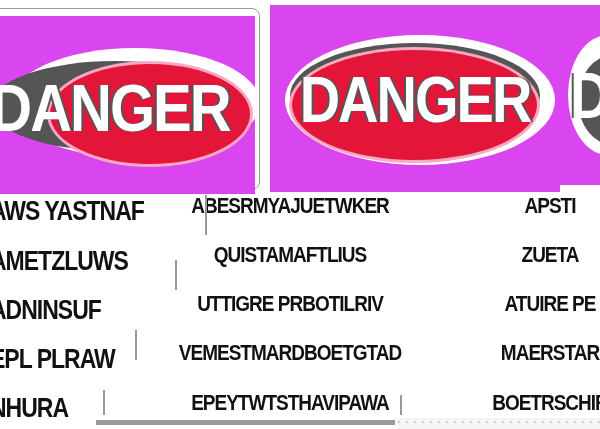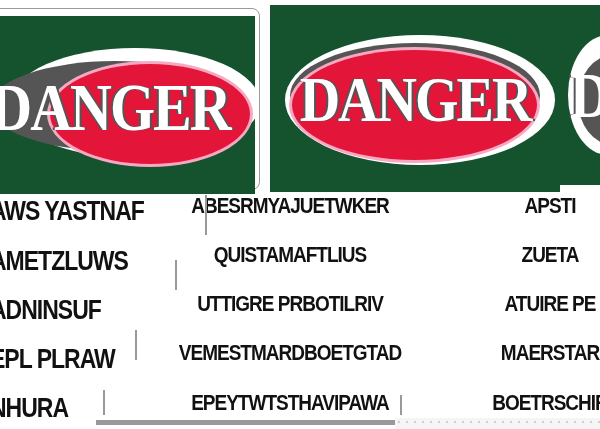--- a/index.html
+++ b/index.html
@@ -1,19 +1,19 @@
 <!DOCTYPE html>
 <html><head>
   <meta charset="utf-8">
   <style>
     html, body { margin:0; padding:0; }
     body { width:600px; height:429px; overflow:hidden; background:#ffffff; position:relative; font-family:"Liberation Sans", sans-serif; }
     .sign { position:absolute; background:#fff; }
     .sign-outline { position:absolute; border:1.5px solid #9a9a9a; border-radius:8px; }
-    .header { position:absolute; background:#14532d; overflow:hidden;font-family:Liberation Serif, serif; }
+    .header { position:absolute; background:#d946ef; overflow:hidden; }
     .swoosh { position:absolute; border-radius:50%; background:#fff; }
     .oval-gray { position:absolute; border-radius:50%; background:#555; }
     .oval-red { position:absolute; border-radius:50%; background:#e3163a; box-shadow:0 0 0 3px #f7a9c4; }
     .danger-word { position:absolute; font-weight:bold; color:#fff; letter-spacing:-2px; white-space:nowrap; text-align:center;
       text-shadow: 2px 0 0 #555, -2px 0 0 #555; transform:scaleY(1.15); }
     .body-text { position:absolute; font-weight:bold; color:#111; text-align:center; line-height:1; letter-spacing:-1px;
       font-size:23px; transform:scaleY(1.2); white-space:nowrap; }
     .body-text div { height:41px; }
     .bottom-bar { position:absolute; height:5px; background:#999; }
     .dotted { position:absolute; background-image:radial-gradient(#cfcfcf 1px, transparent 1px); background-size:8px 8px; background-color:#f5f5f5; }

